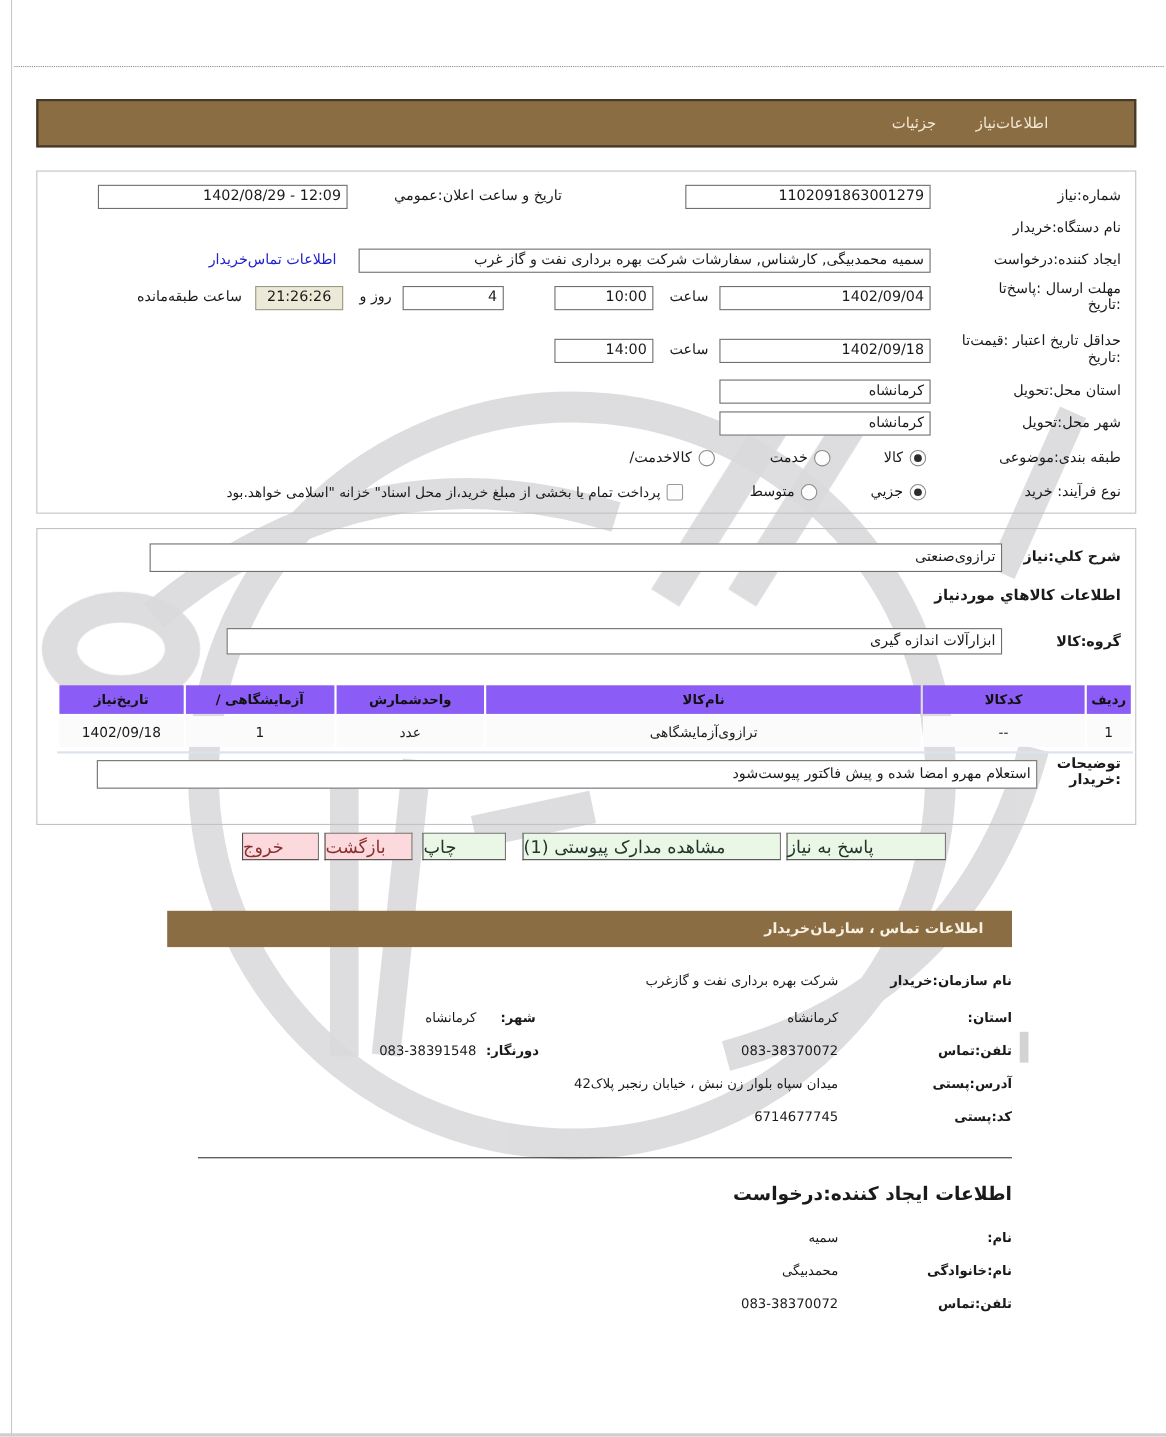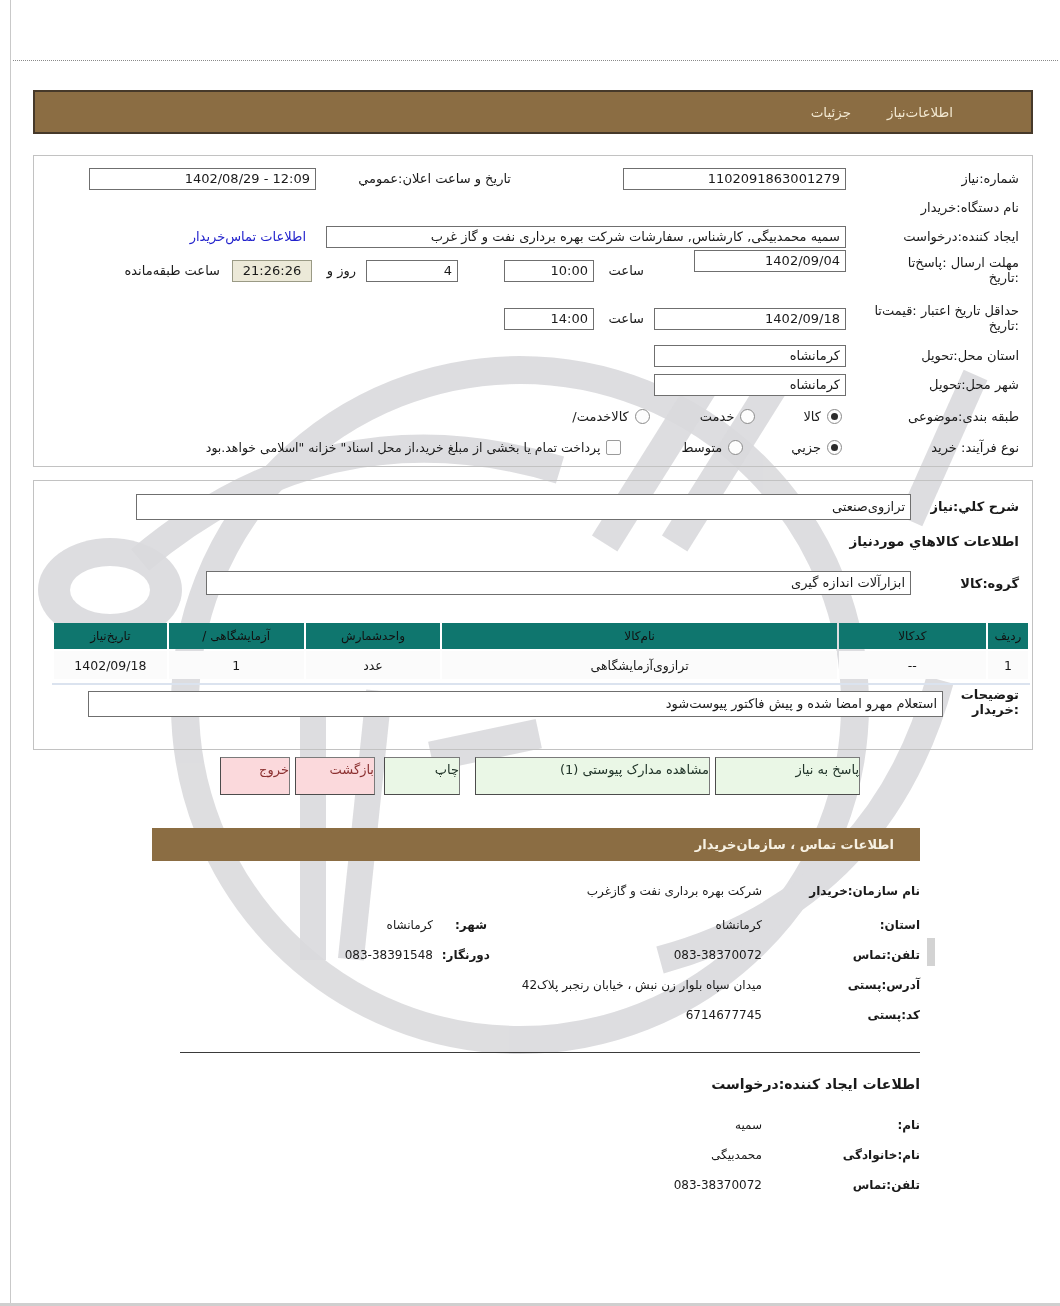--- a/index.html
+++ b/index.html
@@ -27,36 +27,36 @@
   .inp{position:absolute;box-sizing:border-box;height:22px;line-height:20px;border:1px solid #6f6f6f;
        background:#fff;font-size:13px;padding:0 5px;text-align:right;white-space:nowrap;overflow:hidden;}
   .link{color:#2222cc;font-size:13px;cursor:pointer;white-space:nowrap;}
   .radio{display:inline-block;width:13px;height:13px;border-radius:50%;border:1px solid #8a8a8a;
          background:#fdfdfd;position:relative;flex:none;}
   .radio.on::after{content:"";position:absolute;inset:3px;border-radius:50%;background:#2b2b2b;}
   .chk{display:inline-block;width:13px;height:13px;border:1px solid #9a9a9a;border-radius:2px;background:#fdfdfd;flex:none;}
   .frow{position:absolute;display:flex;align-items:center;direction:rtl;}
   .cdown{position:absolute;box-sizing:border-box;height:22px;line-height:20px;border:1px solid #9a9a85;
          background:#ece9d8;font-size:13px;text-align:center;}
-  .btn{position:absolute;height:38px;line-height:23px;box-sizing:border-box;text-align:right;font-size:13px;
+  .btn{position:absolute;height:25px;line-height:23px;box-sizing:border-box;text-align:left;font-size:16px;
        border:1px solid #7a7a7a;border-bottom-color:#4c4c4c;border-left-color:#4c4c4c;cursor:pointer;white-space:nowrap;}
   .btn.g{background:#eaf7e6;color:#22352a;}
   .btn.p{background:#fbd9dc;color:#8b3030;}
 
   .gtable{position:absolute;left:18px;top:140px;width:978px;border-collapse:separate;border-spacing:2px;
           direction:rtl;table-layout:fixed;}
-  .gtable th{background:#0f766e;color:#111;font-size:12px;font-weight:normal;height:26px;padding:0 4px;text-align:center;}
+  .gtable th{background:#8b5cf6;color:#111;font-size:12px;font-weight:bold;height:26px;padding:0 4px;text-align:center;}
   .gtable td{background:#fbfbfb;font-size:12.5px;height:28px;text-align:center;padding:0 4px;white-space:nowrap;overflow:hidden;}
   .rowline{position:absolute;left:18px;top:202px;width:978px;height:2px;background:#dbe3ef;}
 
   .bar2{position:absolute;left:152px;top:828px;width:768px;height:33px;background:#8b6d43;color:#f7f1e3;
         font-size:13px;font-weight:bold;line-height:33px;padding-right:26px;box-sizing:border-box;white-space:nowrap;}
   .clabel{position:absolute;font-size:12px;font-weight:bold;white-space:nowrap;}
   .cval{position:absolute;font-size:12px;white-space:nowrap;text-align:right;}
-  .chead{position:absolute;font-size:14px;font-weight:bold;white-space:nowrap;}
+  .chead{position:absolute;font-size:17px;font-weight:bold;white-space:nowrap;}
   .hr{position:absolute;left:180px;right:140px;top:1052px;border-top:1px solid #3a3a3a;}
 </style>
 </head>
 <body>
 
 <div class="page">
 
   <svg class="wm" width="1060" height="1306">
     <g fill="none" stroke="#dadadd" stroke-width="28" opacity="0.9">
       <circle cx="520" cy="705" r="335"></circle>
@@ -94,21 +94,21 @@
       <span class="a lbl" style="top:44px;right:13px">نام دستگاه:خریدار</span>
 
       <span class="a lbl" style="top:73px;right:13px">ایجاد کننده:درخواست</span>
       <div class="inp" style="top:70px;right:186px;width:520px">سمیه محمدبیگی, کارشناس, سفارشات شرکت بهره برداری نفت و گاز غرب</div>
       <span class="a link" style="top:73px;right:726px">اطلاعات تماس‌خریدار</span>
 
       <div class="a lbl2" style="top:99px;right:13px">
         <span style="display:block">مهلت ارسال :پاسخ‌تا</span>
         <span style="display:block">:تاریخ</span>
       </div>
-      <div class="inp" style="top:94px;right:186px;width:152px">1402/09/04</div>
+      <div class="inp" style="top:104px;right:186px;width:192px">1402/09/04</div>
       <span class="a lbl" style="top:107px;right:388px">ساعت</span>
       <div class="inp" style="top:104px;right:438px;width:90px">10:00</div>
       <div class="inp" style="top:104px;right:574px;width:92px">4</div>
       <span class="a lbl" style="top:107px;right:676px">روز و</span>
       <div class="cdown" style="top:104px;right:720px;width:80px">21:26:26</div>
       <span class="a lbl" style="top:107px;right:812px">ساعت طبقه‌مانده</span>
 
       <div class="a lbl2" style="top:147px;right:13px">
         <span style="display:block">حداقل تاریخ اعتبار :قیمت‌تا</span>
         <span style="display:block">:تاریخ</span>

